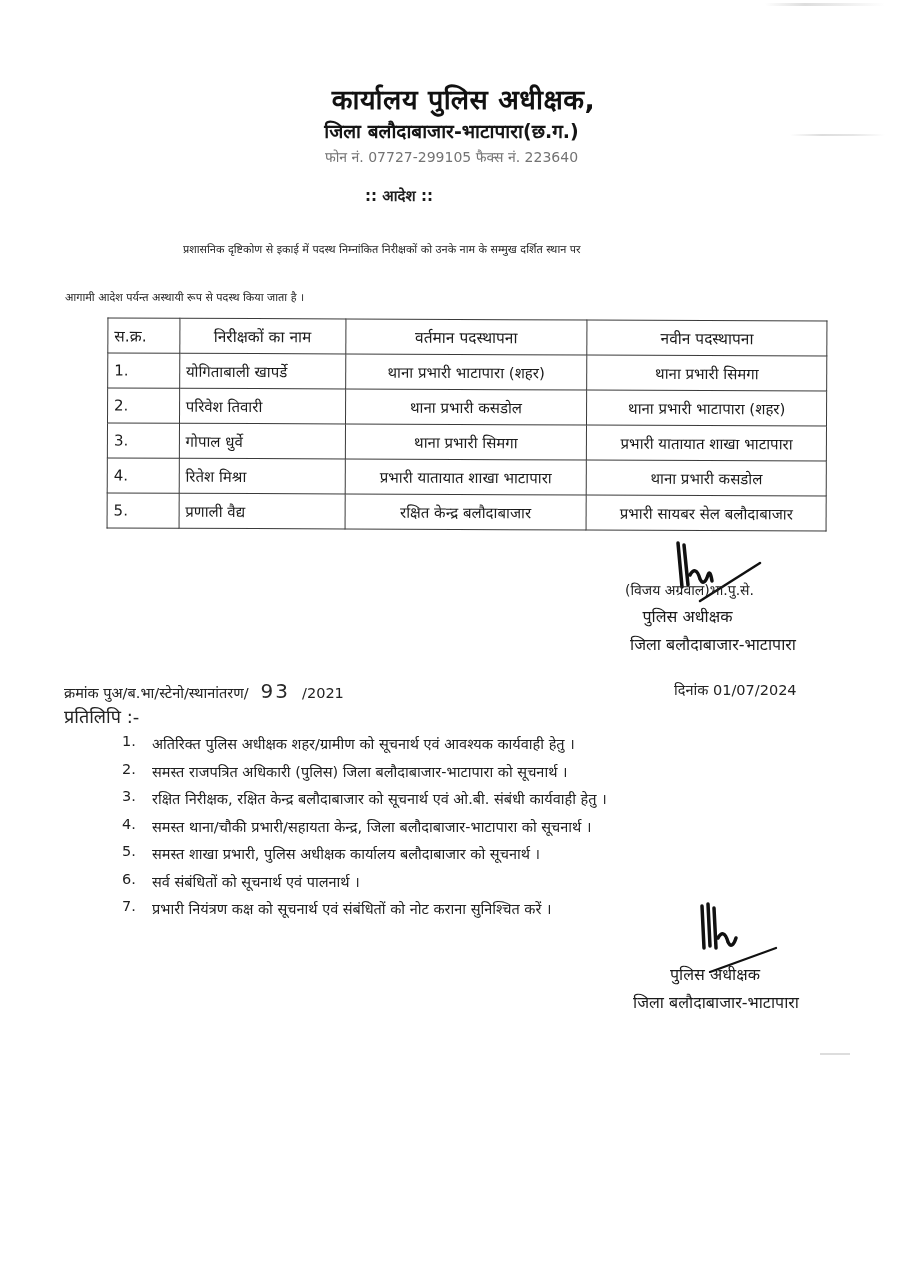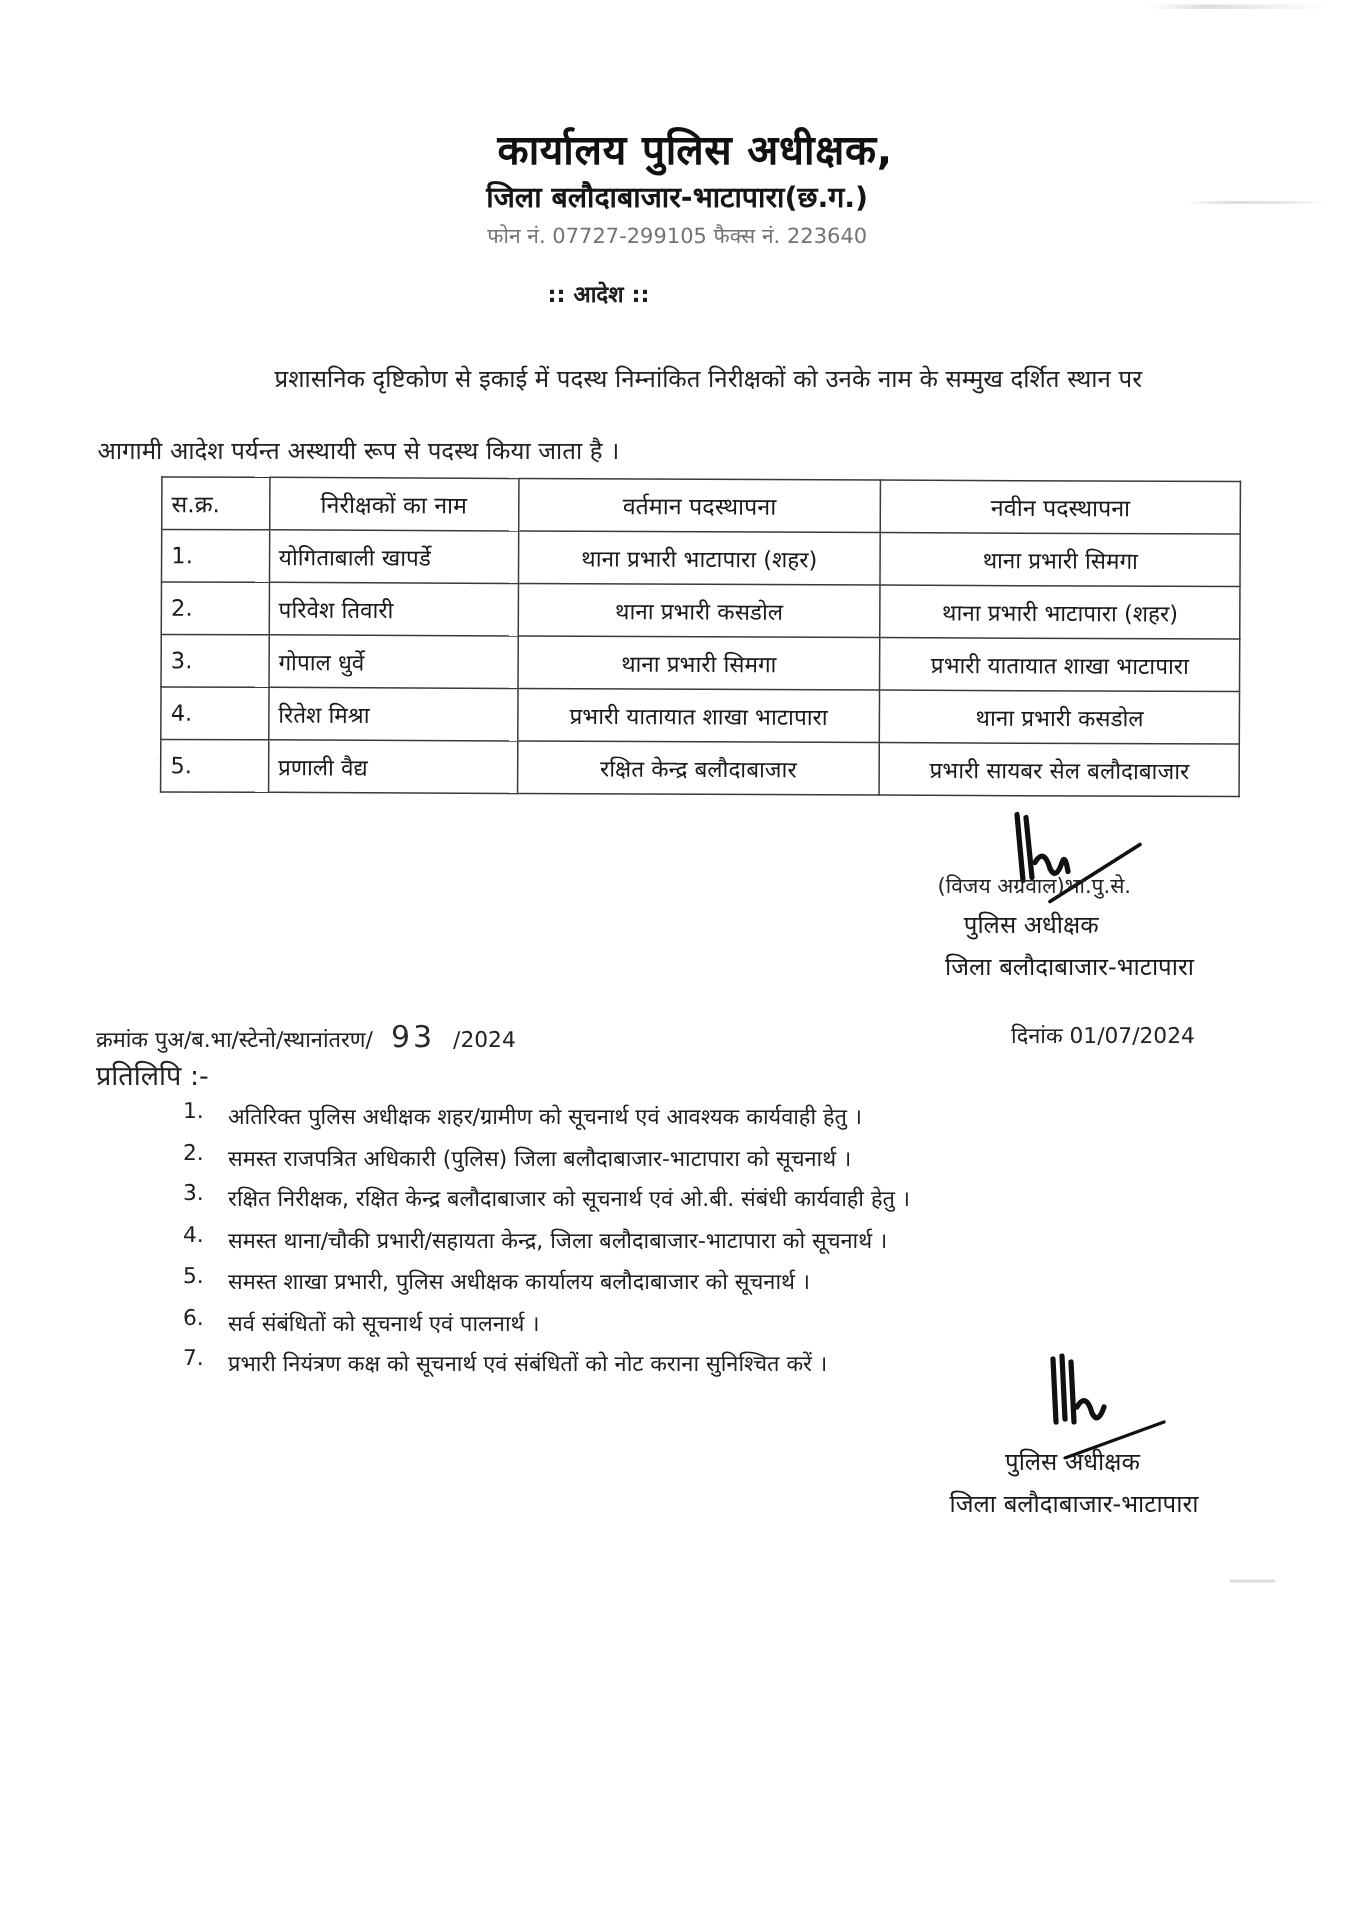--- a/index.html
+++ b/index.html
@@ -13,21 +13,21 @@
   }
   .abs { position: absolute; white-space: nowrap; }
 
   
   .hdr-office { left: 0; width: 903px; top: 80px; text-align: center; font-size: 27px; font-weight: bold; letter-spacing: 0.5px; color: #111; padding-left: 24px; }
   .hdr-district { left: 0; width: 903px; top: 118px; text-align: center; font-size: 19px; font-weight: bold; color: #151515; }
   .hdr-contact { left: 0; width: 903px; top: 147px; text-align: center; font-size: 14px; color: #737373; }
   .hdr-order { left: 0; width: 798px; top: 185px; text-align: center; font-size: 15px; font-weight: bold; color: #1e1e1e; }
 
   
-  .para { font-size: 16px; color: #222; }
+  .para { font-size: 11px; color: #222; }
   .para-l1 { left: 183px; top: 241px; }
   .para-l2 { left: 65px; top: 289px; }
 
   
   .order-table {
     position: absolute; left: 107px; top: 319px; width: 720px;
     border-collapse: collapse; font-size: 15px; color: #1a1a1a;
     transform: rotate(0.25deg);
   }
   .order-table td, .order-table th {
@@ -122,21 +122,21 @@
 
 <svg class="sig-mark" style="left:660px; top:535px;" width="110" height="70" viewBox="0 0 110 70">
   <path d="M18 8 L22 52 M24 10 L28 50 M30 40 Q36 30 40 44 Q44 52 48 40 Q50 34 52 46" stroke="#111" stroke-width="3.5" fill="none" stroke-linecap="round"></path>
   <path d="M40 66 L100 28" stroke="#111" stroke-width="2.5" fill="none" stroke-linecap="round"></path>
 </svg>
 <div class="abs sig1-name">(विजय अग्रवाल)भा.पु.से.</div>
 <div class="abs sig1-title">पुलिस अधीक्षक</div>
 <div class="abs sig1-district">जिला बलौदाबाजार-भाटापारा</div>
 
 <div class="abs ref-no">
-  <span>क्रमांक पुअ/ब.भा/स्टेनो/स्थानांतरण/</span><span class="num">93</span><span>/2024</span>
+  <span>क्रमांक पुअ/ब.भा/स्टेनो/स्थानांतरण/</span><span class="num">93</span><span>/2021</span>
 </div>
 <div class="abs ref-date">दिनांक 01/07/2024</div>
 <div class="abs copy-label">प्रतिलिपि :-</div>
 
 <div class="copy-list">
   <div class="copy-item">
       <span class="n">1.</span>
       <span>अतिरिक्त पुलिस अधीक्षक शहर/ग्रामीण को सूचनार्थ एवं आवश्यक कार्यवाही हेतु ।</span>
     </div>
   <div class="copy-item">

